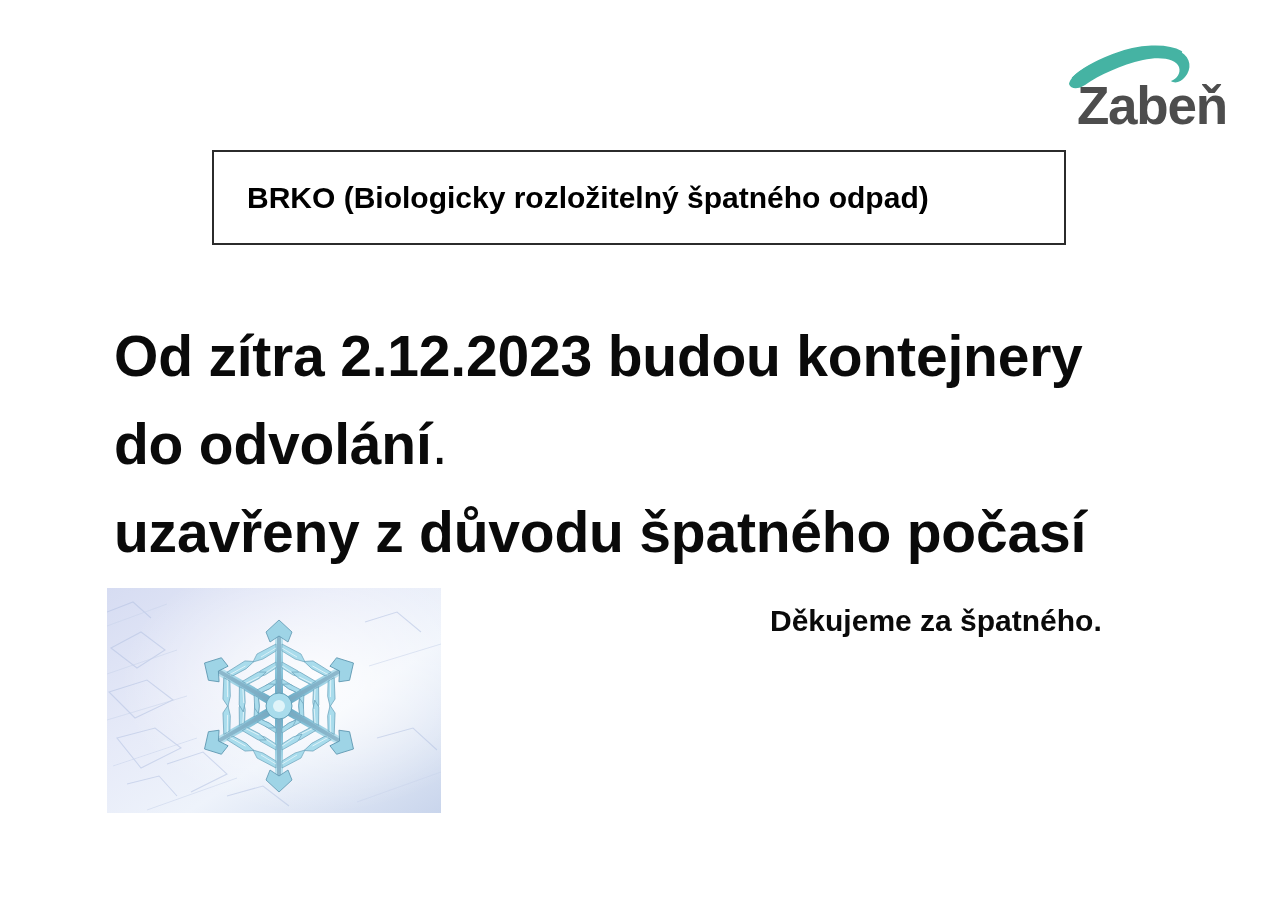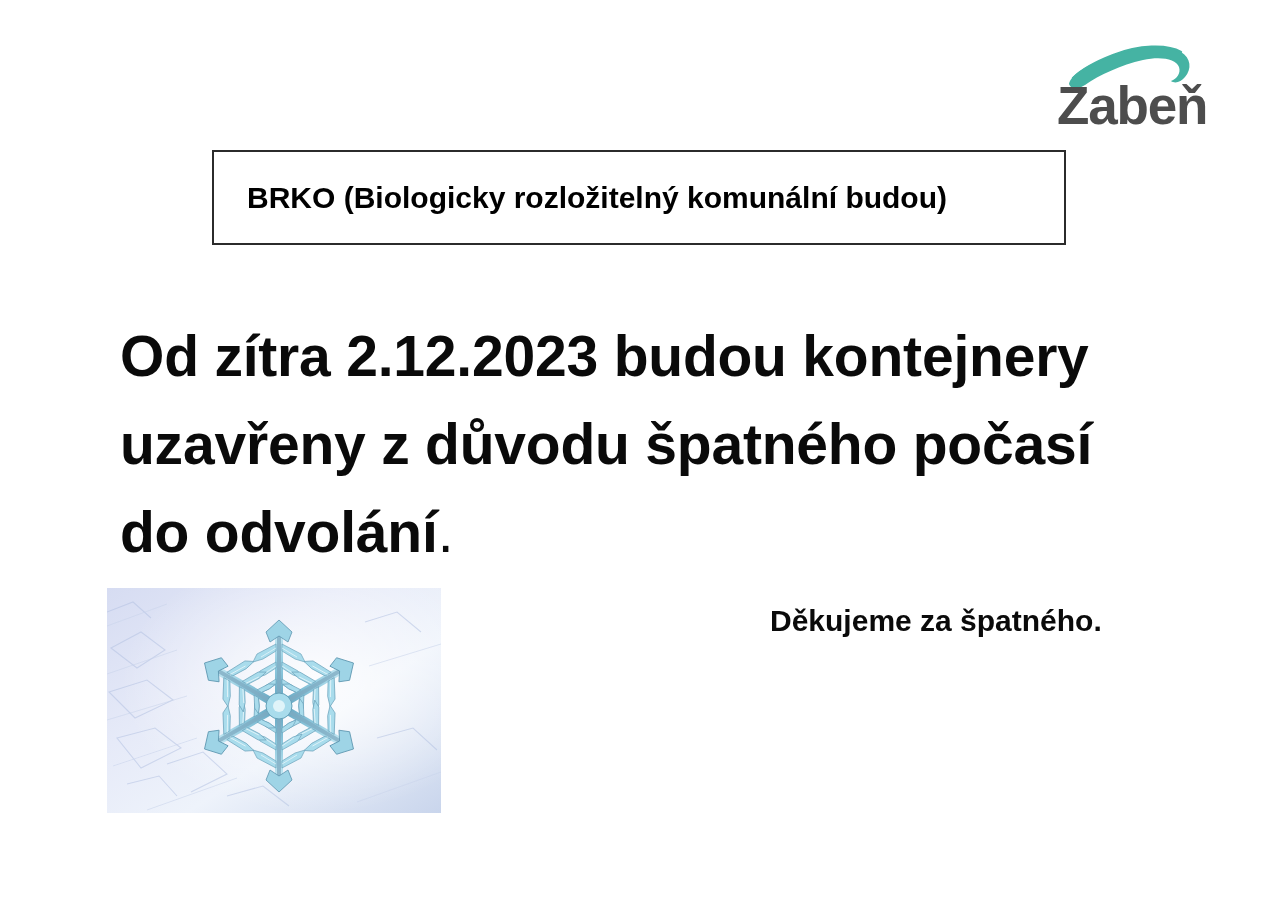--- a/index.html
+++ b/index.html
@@ -29,21 +29,21 @@
     left: 0;
     top: 0;
     width: 170px;
     height: 52px;
   }
   .logo-wordmark {
     position: absolute;
     left: 2px;
     top: 40px;
     width: 170px;
-    text-align: left;
+    text-align: right;
     font-family: "Liberation Sans", sans-serif;
     font-weight: bold;
     font-size: 53px;
     line-height: 56px;
     letter-spacing: -1.2px;
     color: #4d4d4d;
     white-space: nowrap;
   }
 
   
@@ -65,21 +65,21 @@
     font-weight: bold;
     font-size: 30px;
     line-height: 34px;
     color: #000000;
     white-space: nowrap;
   }
 
   
   .headline {
     position: absolute;
-    left: 120px;
+    left: 114px;
     top: 312px;
     width: 1090px;
   }
   .headline-line {
     font-family: "Liberation Sans", sans-serif;
     font-weight: bold;
     font-size: 57px;
     line-height: 88px;
     letter-spacing: -0.2px;
     color: #0a0a0a;
@@ -125,29 +125,29 @@
                C 136 20, 137 31, 130 39 C 126 44, 120 46, 116 43
                C 122 41, 126 35, 124 29 C 121 21, 106 18, 88 22
                C 66 27, 44 37, 30 47 C 24 51, 16 52, 14 46 Z" fill="#45b3a3"></path>
       <path d="M126 14 C 112 6, 84 7, 58 17 C 40 24, 26 32, 18 40" fill="none" stroke="#45b3a3" stroke-width="2.4" stroke-linecap="round"></path>
     </svg>
   </div>
   <div class="logo-wordmark">Zabeň</div>
 </div>
 
 <div class="title-box">
-  <div class="title-text">BRKO (Biologicky rozložitelný komunální budou)</div>
+  <div class="title-text">BRKO (Biologicky rozložitelný špatného odpad)</div>
 </div>
 
 <div class="headline">
   <div class="headline-line">Od zítra 2.12.2023 budou kontejnery</div>
-  <div class="headline-line">uzavřeny z důvodu špatného počasí</div>
   <div class="headline-line">
     <span>do odvolání</span><span class="period">.</span>
   </div>
+  <div class="headline-line">uzavřeny z důvodu špatného počasí</div>
 </div>
 
 <div class="thanks">Děkujeme za špatného.</div>
 
 <div class="photo">
   <svg viewBox="0 0 334 225" width="334" height="225" aria-hidden="true">
     <defs>
       <linearGradient id="frostBg" x1="0" y1="0" x2="1" y2="1">
         <stop offset="0%" stop-color="#d6dcf2"></stop>
         <stop offset="35%" stop-color="#e6eaf8"></stop>

